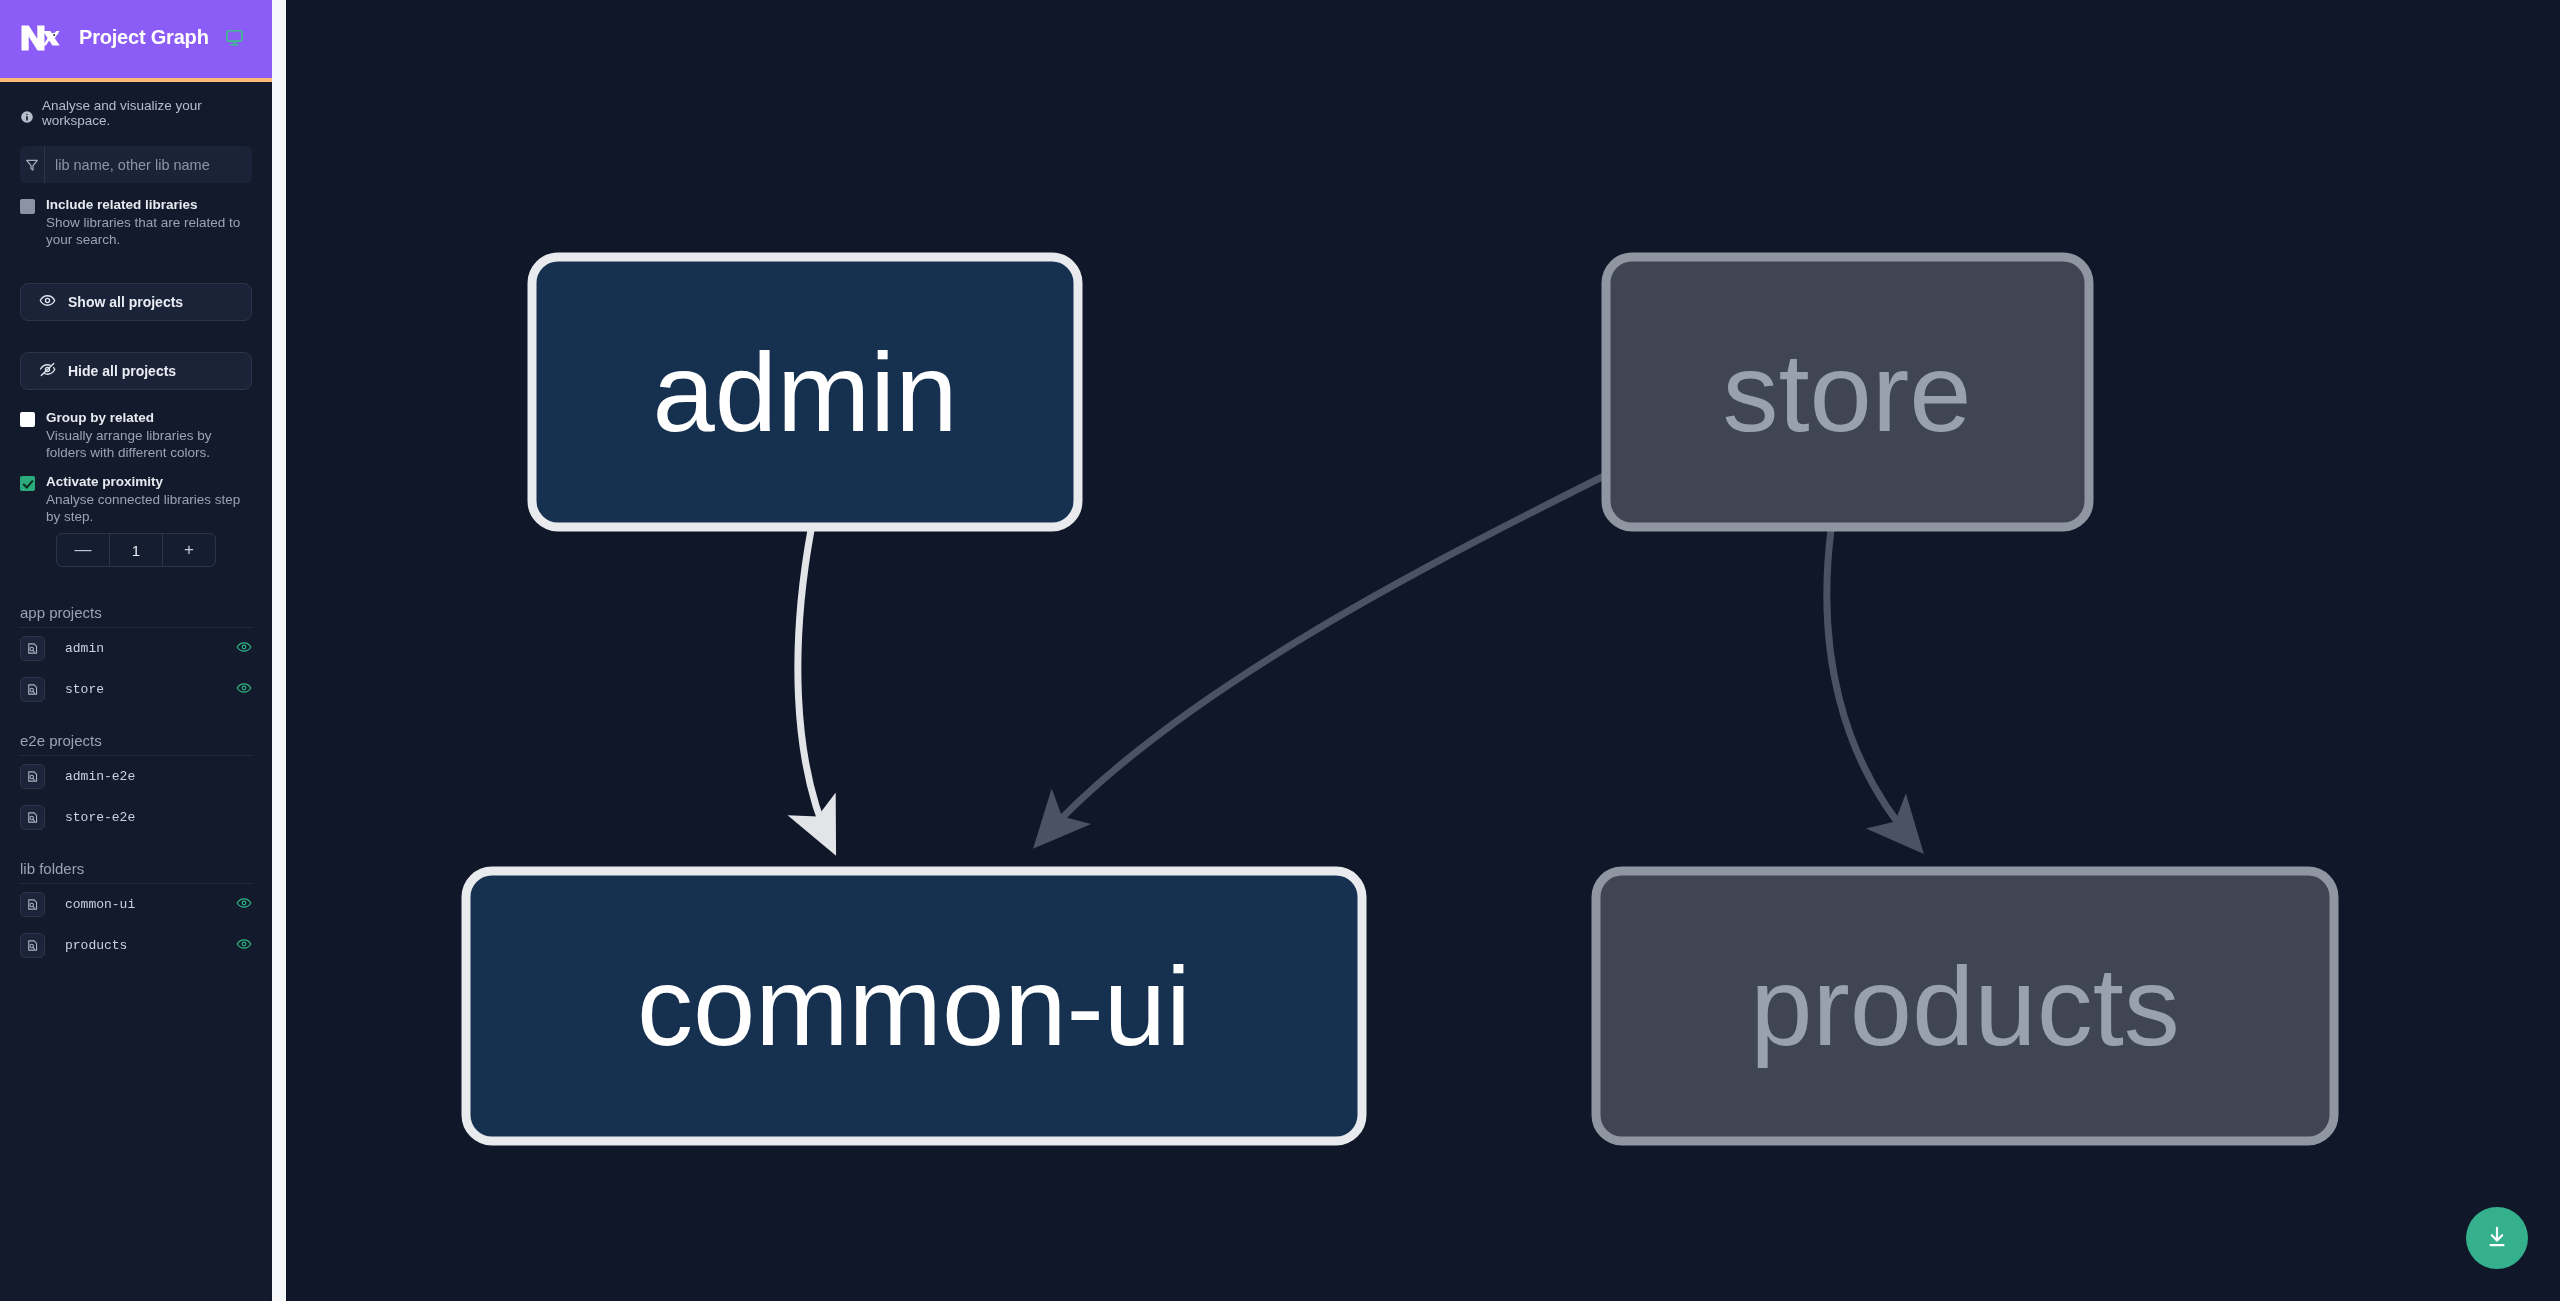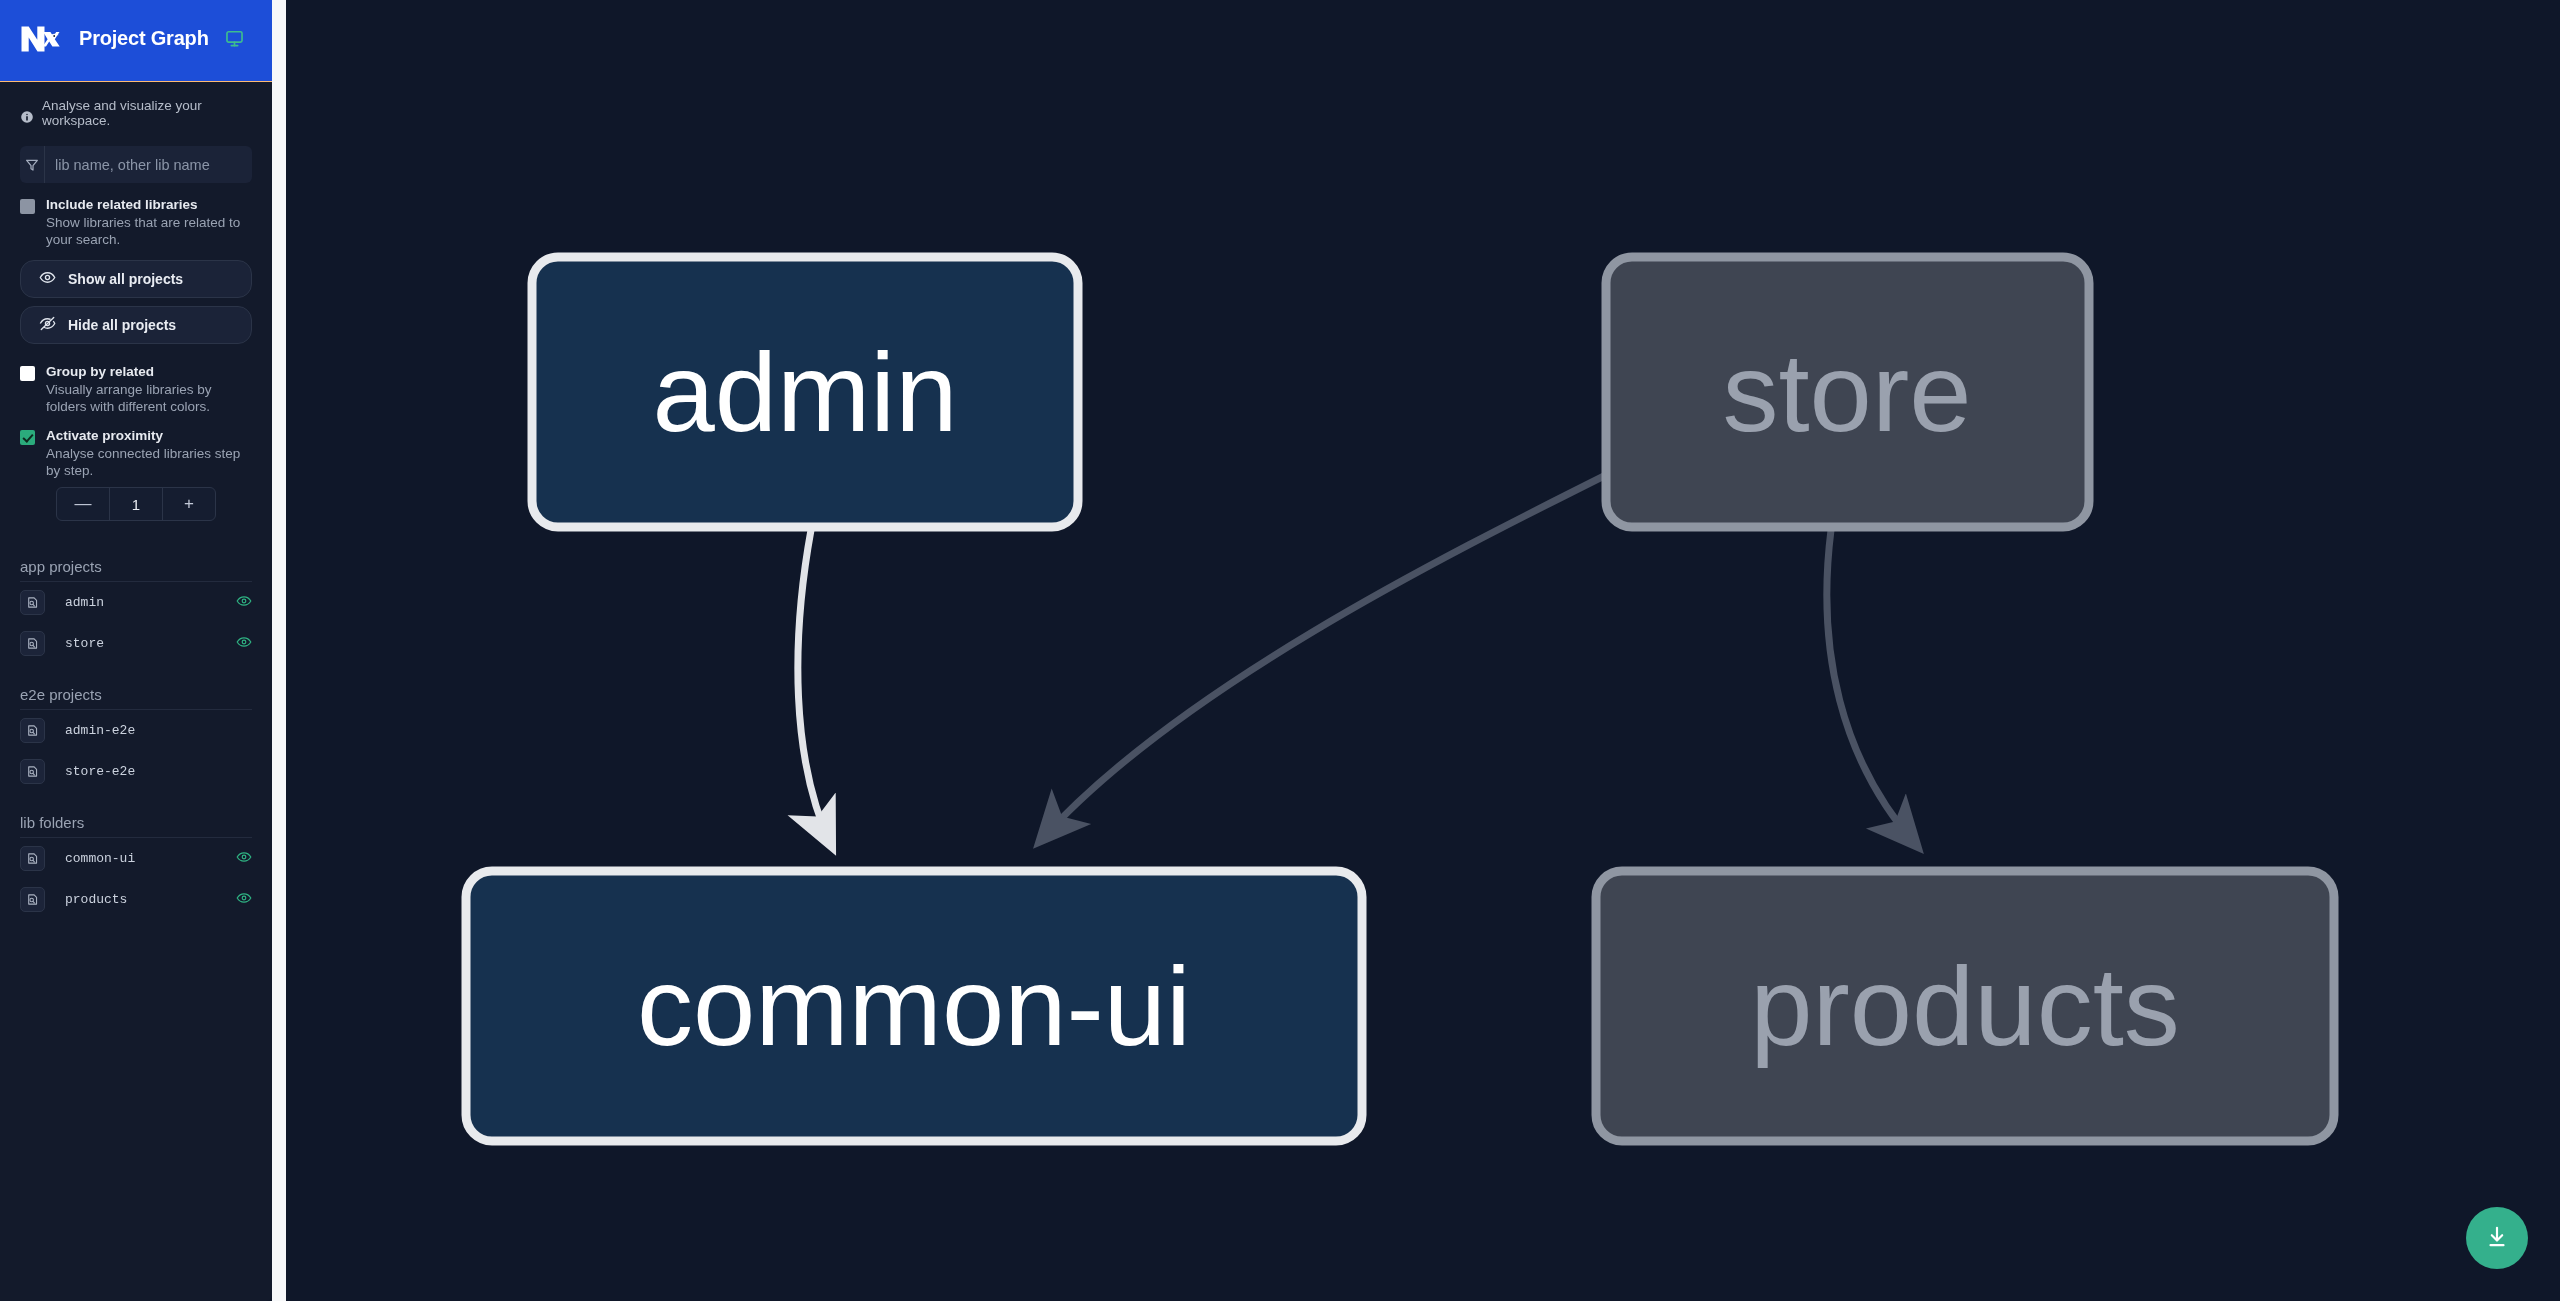--- a/index.html
+++ b/index.html
@@ -24,22 +24,22 @@
     position: absolute; left: 272px; top: 0;
     width: 14px; height: 1301px;
     background: #f7f8f9;
     cursor: col-resize;
   }
 
   .sb-header {
     height: 82px; flex: 0 0 82px;
     display: flex; align-items: center;
     padding: 0 0 4px 20px;
-    border-bottom: 1px solid #fdba74;
-    background: #1d4ed8;
+    border-bottom: 4px solid #fdba74;
+    background: #8b5cf6;
   }
   .nx-logo { width: 40px; height: 33px; flex: 0 0 auto; }
   .sb-title {
     color: #ffffff; font-size: 20px; font-weight: 700;
     margin-left: 19px; letter-spacing: -0.2px;
     white-space: nowrap;
   }
   .monitor-icon { margin-left: 16px; width: 19px; height: 19px; display:block; }
 
   .sb-info {
@@ -87,25 +87,26 @@
     transform: rotate(42deg);
   }
   .opt-label { color: #e7eaf0; font-size: 13.5px; font-weight: 700; line-height: 16px; }
   .opt-desc { color: #9aa3b3; font-size: 13.5px; line-height: 17px; margin-top: 1px; max-width: 196px; }
 
   .btn-block { padding: 12px 20px 0 20px; display: flex; flex-direction: column; gap: 8px; }
   .sb-btn {
     height: 38px; width: 100%;
     background: #1b2338;
     border: 1px solid #2b3448;
-    border-radius: 14px;
+    border-radius: 8px;
     color: #e9ecf2; font-size: 14px; font-weight: 700;
     display: flex; align-items: center; gap: 12px;
     padding-left: 18px; cursor: pointer;
     font-family: "Liberation Sans", sans-serif;
+    margin-top: 23px;
   }
 
   .stepper-wrap { padding: 8px 20px 0 20px; display: flex; justify-content: center; }
   .stepper {
     display: flex; height: 34px;
     border: 1px solid #2b3448; border-radius: 6px; overflow: hidden;
     background: #151d30;
   }
   .step-btn {
     width: 52px; display: flex; align-items: center; justify-content: center;

